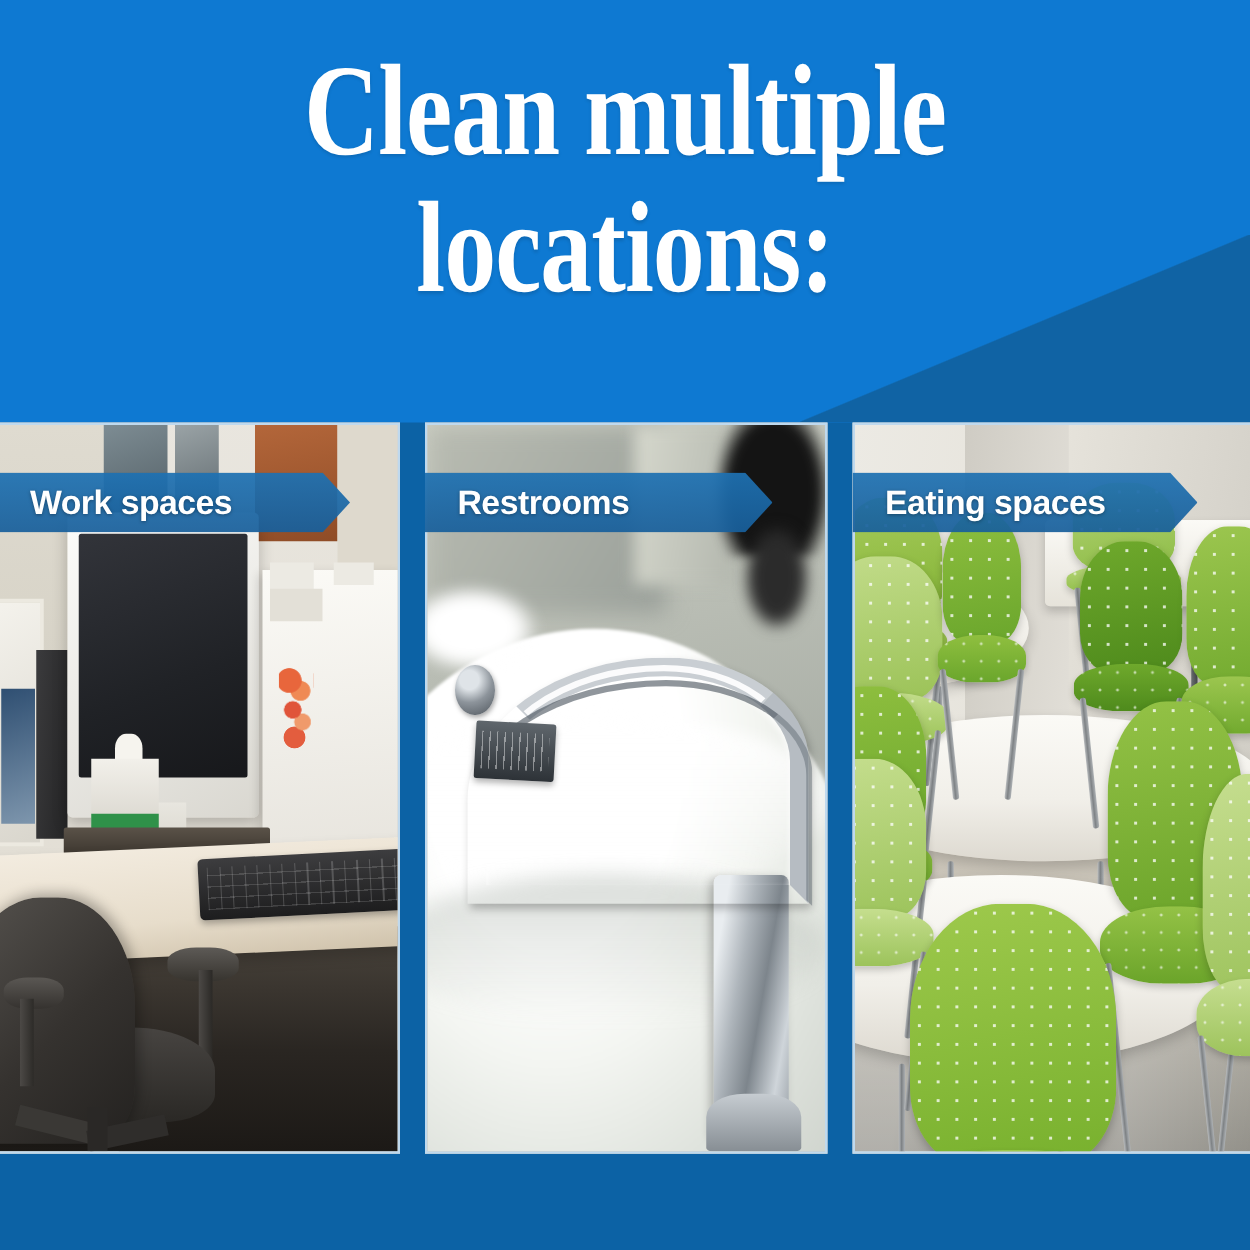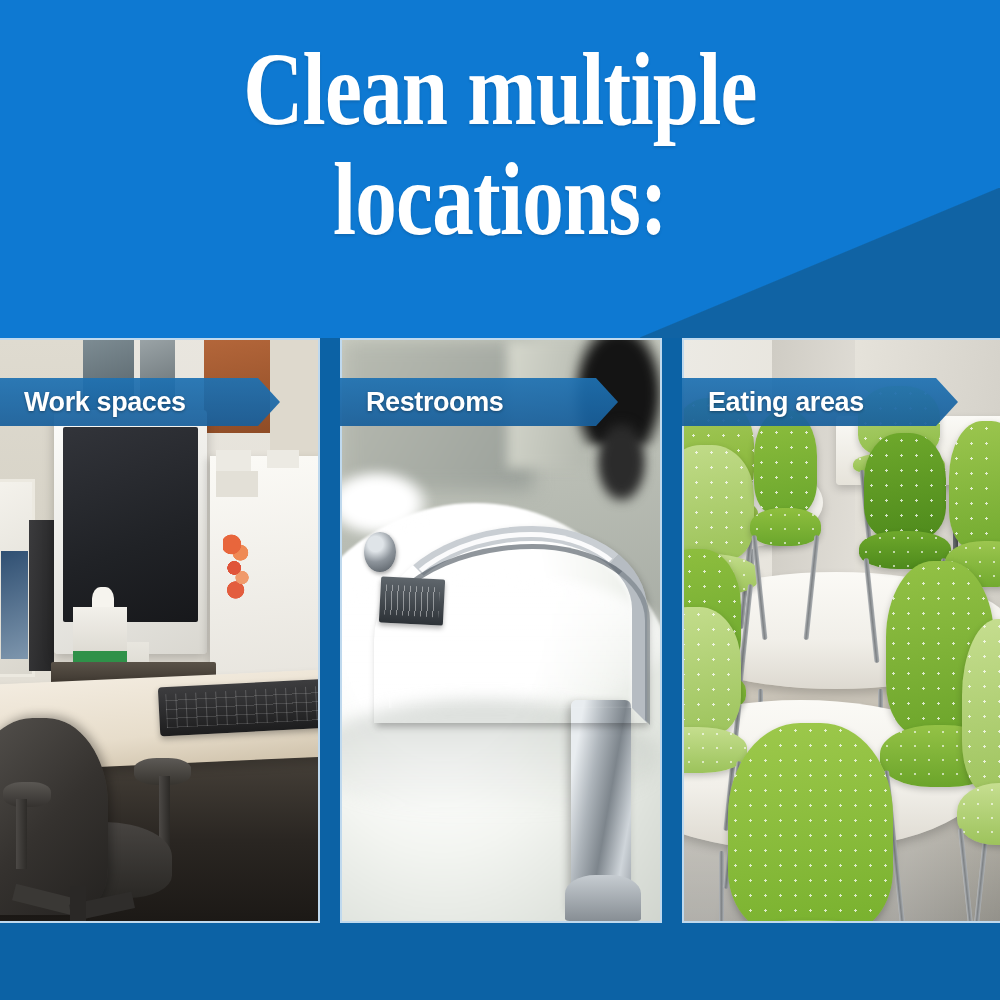--- a/index.html
+++ b/index.html
@@ -423,14 +423,14 @@
         <div class="seat"></div>
       </div>
       <div class="leg" style="left: calc(89.56%); top: calc(84%); width: 1.5%; height: calc(30%); transform: rotate(-6deg);"></div>
       <div class="chair" style="left: 14%; top: 66%; width: 52%; height: 36%; --c1: #9ec94c; --c2: #77b02d;">
         <div class="back"></div>
         <div class="seat"></div>
       </div>
     </div>
 </div>
 <div class="banner" id="banner-eat">
-  <span>Eating areas</span>
+  <span>Eating spaces</span>
 </div>
 
 </body></html>

